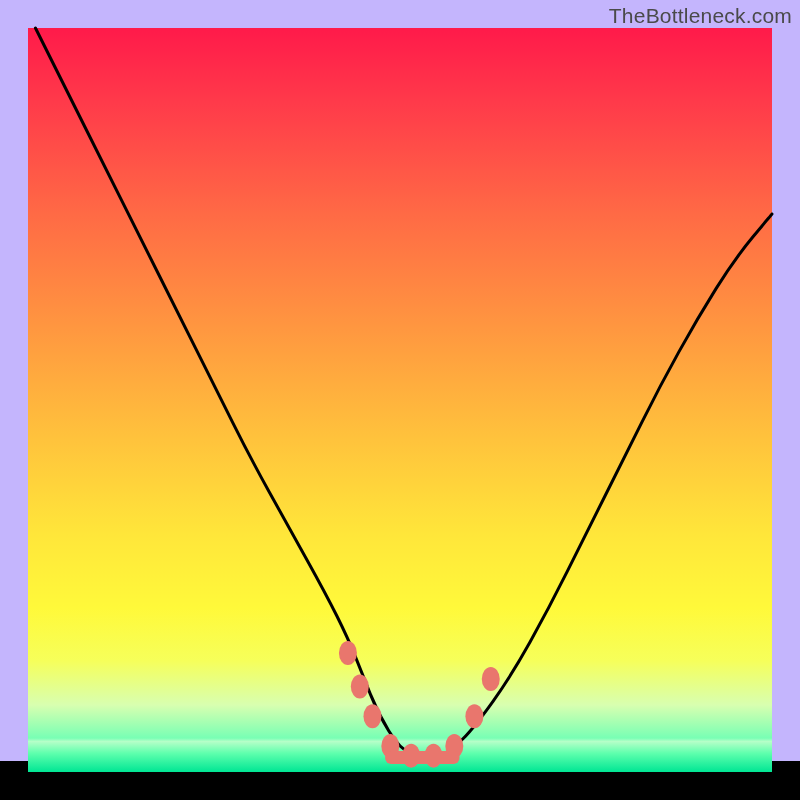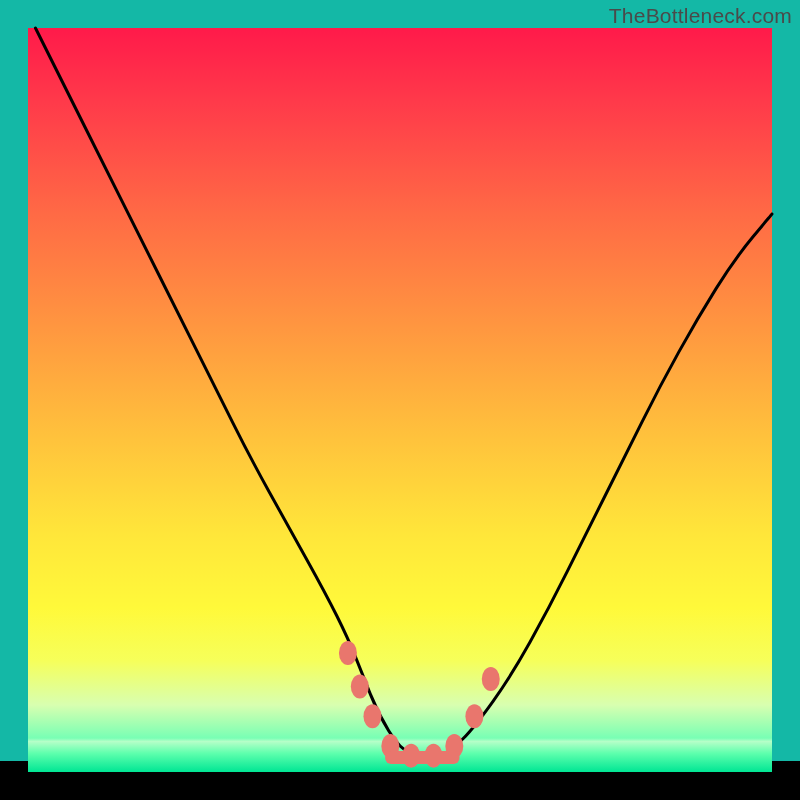--- a/index.html
+++ b/index.html
@@ -10,21 +10,21 @@
     background: #000;
     overflow: hidden;
     font-family: Arial, Helvetica, sans-serif;
   }
   .frame {
     position: absolute;
     left: 0;
     top: 0;
     width: 800px;
     height: 761px;
-    background: #14b8a6;
+    background: #c4b5fd;
   }
   .plot {
     position: absolute;
     left: 28px;
     top: 28px;
     width: 744px;
     height: 744px;
     background: linear-gradient(
       to bottom,
       #ff1a4a 0%,

